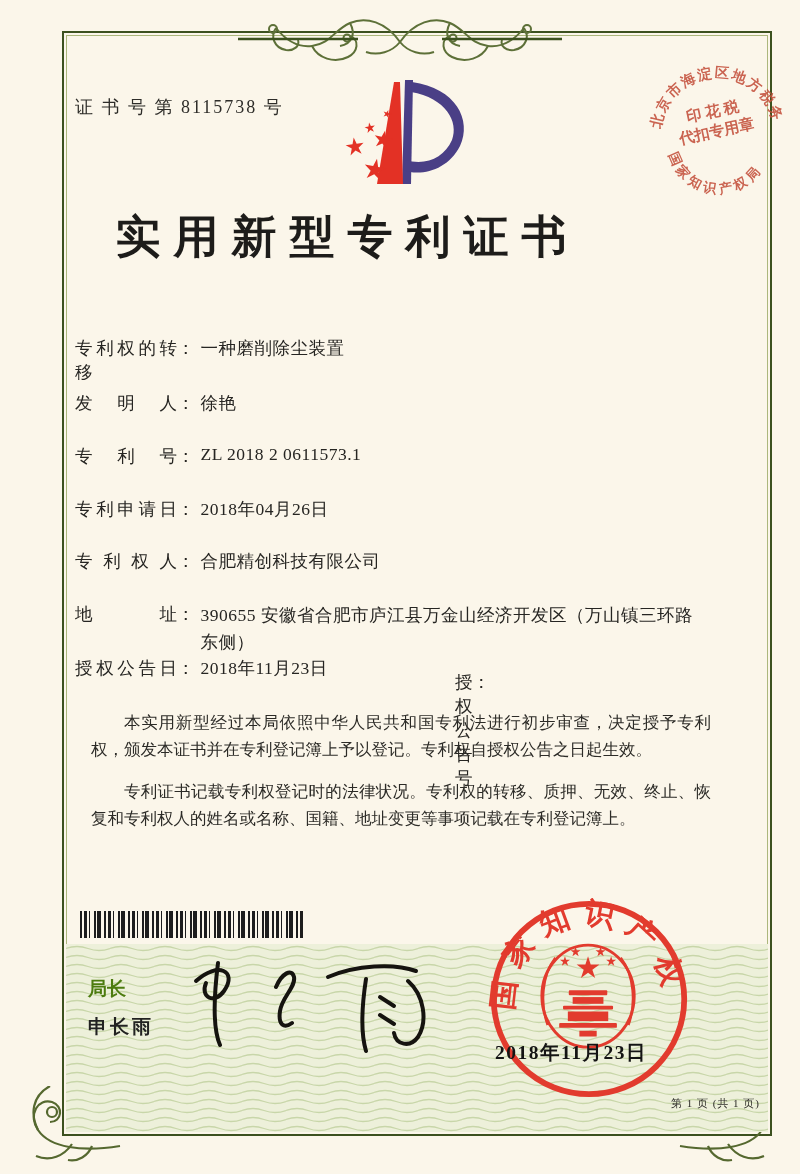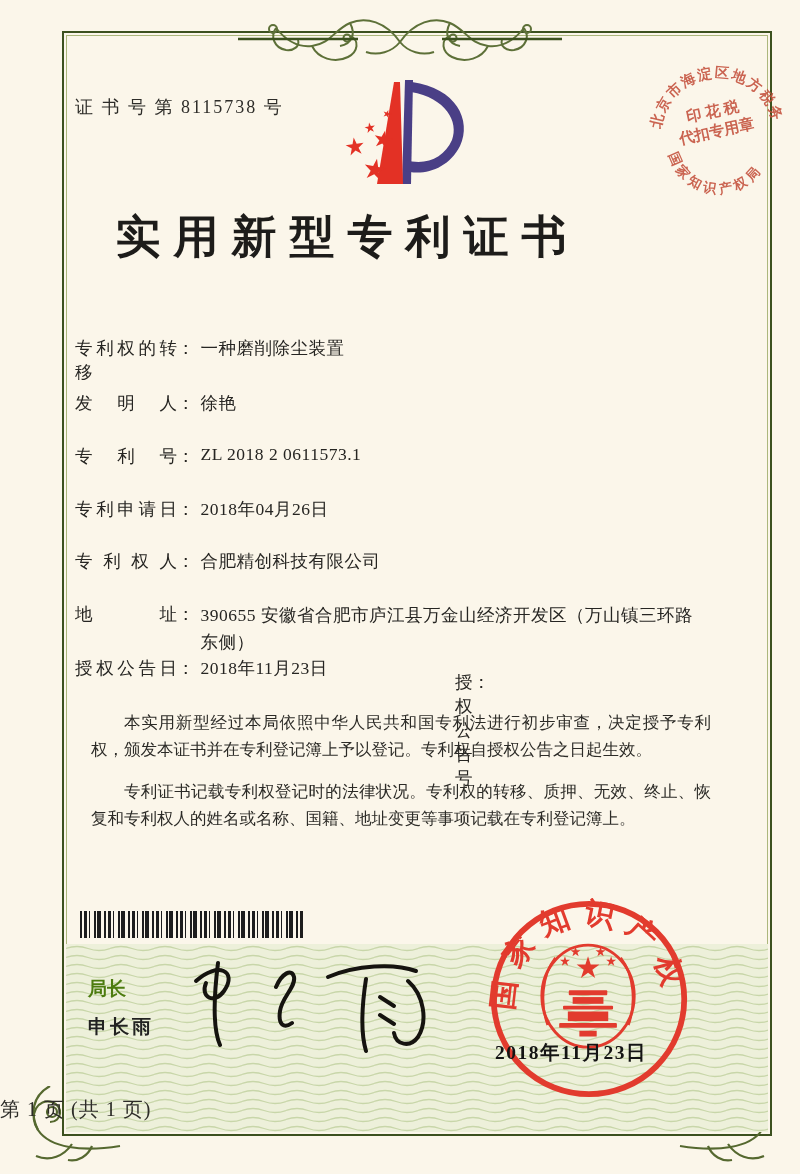--- a/index.html
+++ b/index.html
@@ -65,21 +65,21 @@
 
   
   .gov-title{left:88px;top:976px;font-family:"Liberation Sans","DejaVu Sans",sans-serif;
     font-weight:bold;font-size:19px;color:#4d7c0f;}
   .gov-name{left:88px;top:1014px;font-family:Liberation Mono, monospace;
     font-weight:bold;font-size:19px;letter-spacing:3px;color:#222;}
 
   .seal-date{left:495px;top:1039px;font-size:19.5px;letter-spacing:1.5px;color:#141414;font-weight:bold;}
 
   
-  .footer{left:0;top:1096px;width:760px;text-align:left;font-size:20px;letter-spacing:1px;color:#2d2c28;}
+  .footer{left:0;top:1096px;width:760px;text-align:right;font-size:11px;letter-spacing:1px;color:#2d2c28;}
 
   .stamp{transform:rotate(-12deg);}
 </style>
 </head>
 <body>
 
 <div class="abs frame-outer">
   <div class="frame-inner"></div>
 </div>
 

